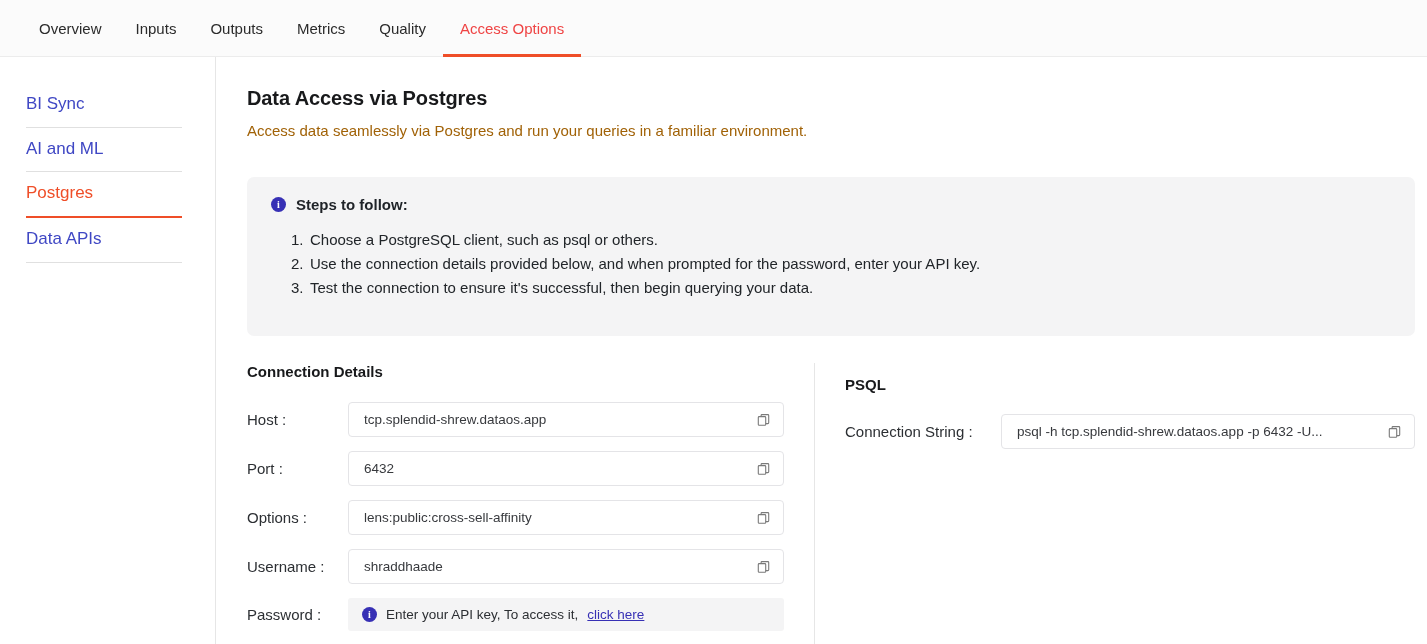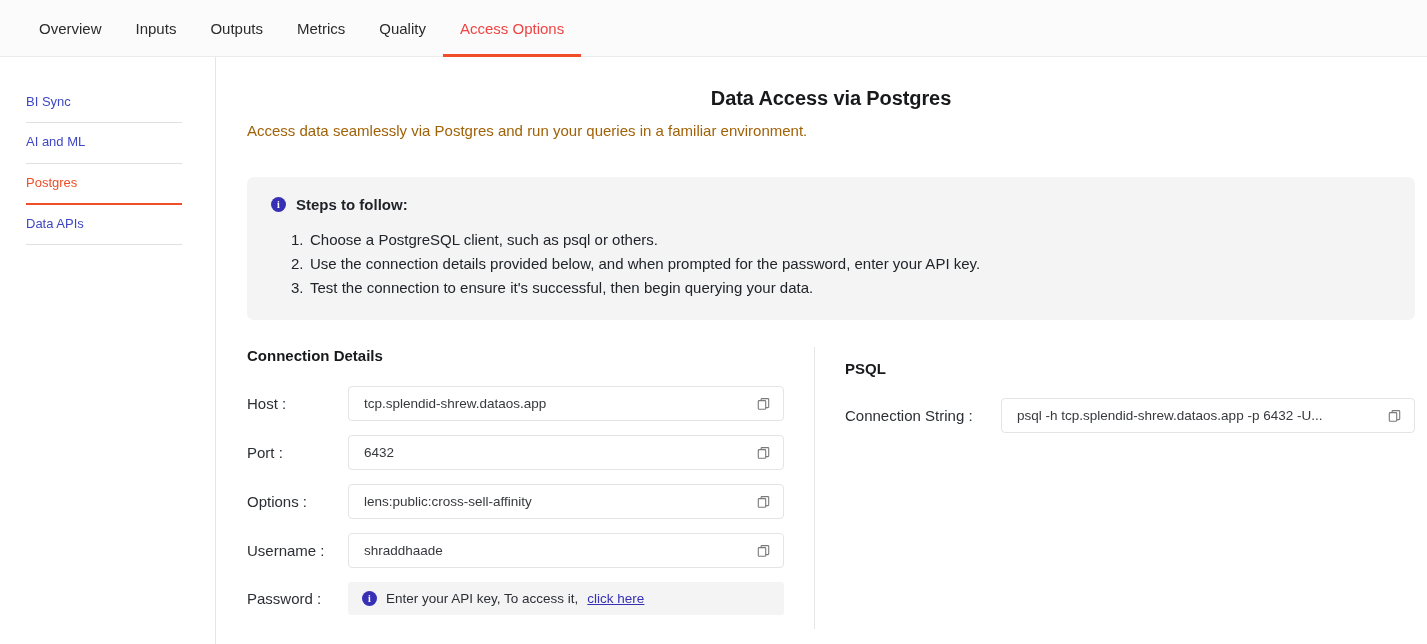--- a/index.html
+++ b/index.html
@@ -56,21 +56,21 @@
     width: 216px;
     flex: 0 0 216px;
     border-right: 1px solid #e6e6e6;
     padding: 26px 0 0 0;
     background: #ffffff;
   }
   .side-item {
     margin: 0 33px 0 26px;
     padding: 12px 0 13px 0;
     border-bottom: 1px solid #e0e0e0;
-    font-size: 13px;
+    font-size: 17px;
     color: #3f47c4;
     cursor: pointer;
     line-height: 1.1;
   }
   .side-item.active {
     color: #ef4e28;
     border-bottom: 2px solid #ef4e28;
   }
 
   
@@ -78,21 +78,20 @@
     flex: 1 1 auto;
     padding: 30px 12px 0 31px;
     min-width: 0;
   }
   .page-title {
     font-size: 20px;
     font-weight: bold;
     color: #18191b;
     margin: 0 0 12px 0;
     letter-spacing: -0.1px;
-    text-align: center;
   }
   .page-sub {
     font-size: 15px;
     color: #a16207;
     margin: 0;
   }
 
   
   .steps {
     margin-top: 38px;
@@ -130,21 +129,21 @@
     counter-reset: stepc;
   }
   .steps-list li {
     counter-increment: stepc;
     font-size: 15px;
     color: #212529;
     margin-bottom: 7px;
     position: relative;
     padding-left: 19px;
   }
-  .steps-list li:last-child { margin-bottom: 0; }
+  .steps-list li:last-child { margin-bottom: 16px; }
   .steps-list li::before {
     content: counter(stepc) ".";
     position: absolute;
     left: 0;
     color: #212529;
   }
 
   
   .conn-wrap {
     display: flex;

